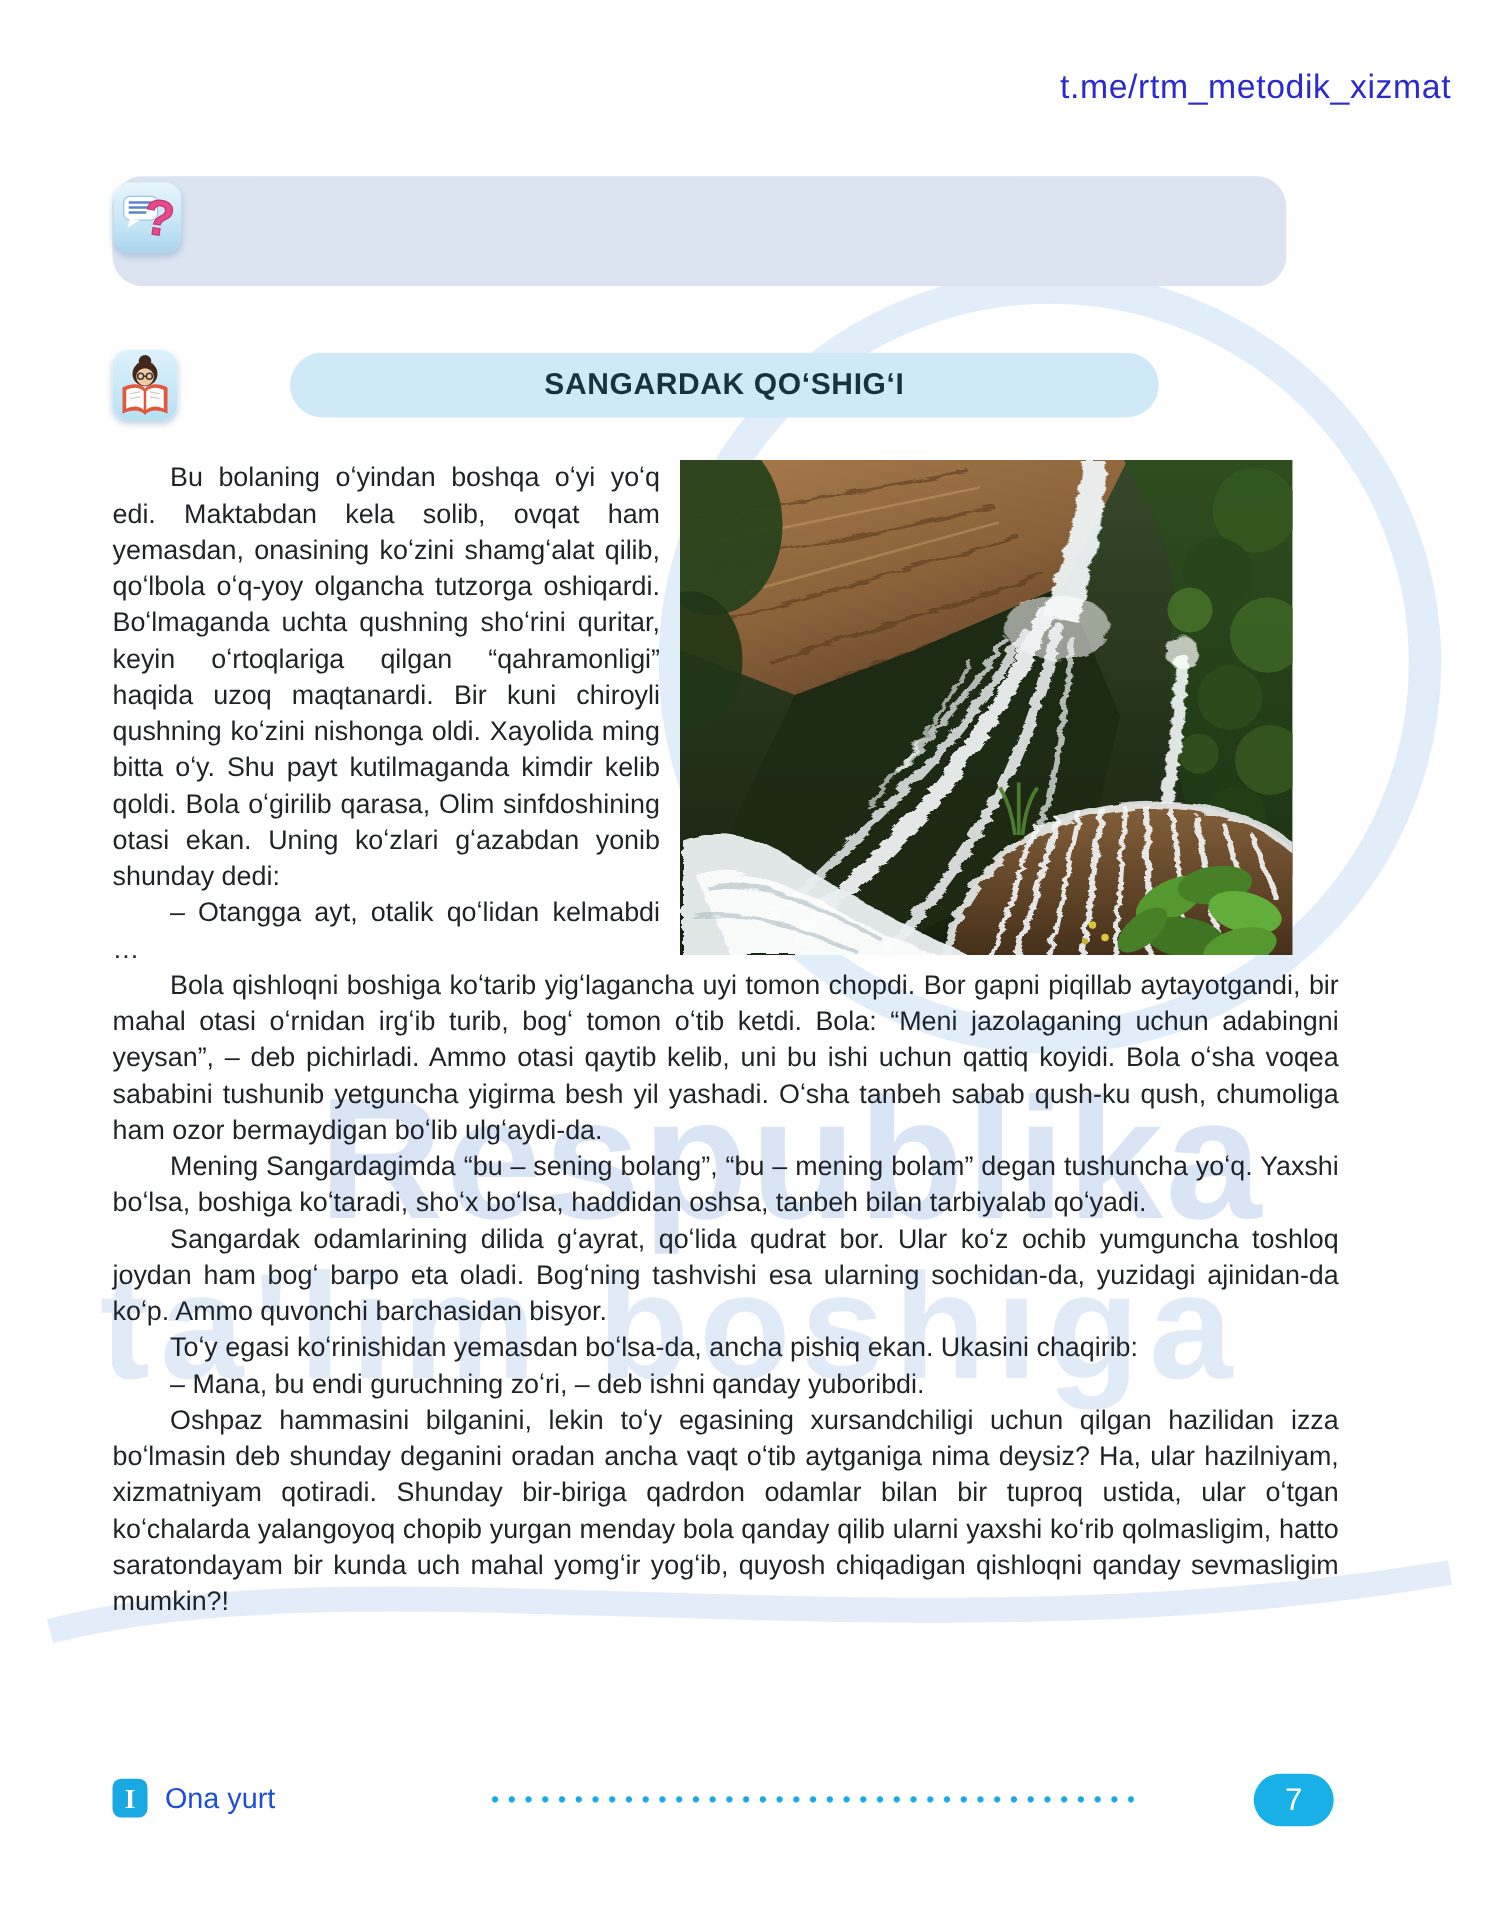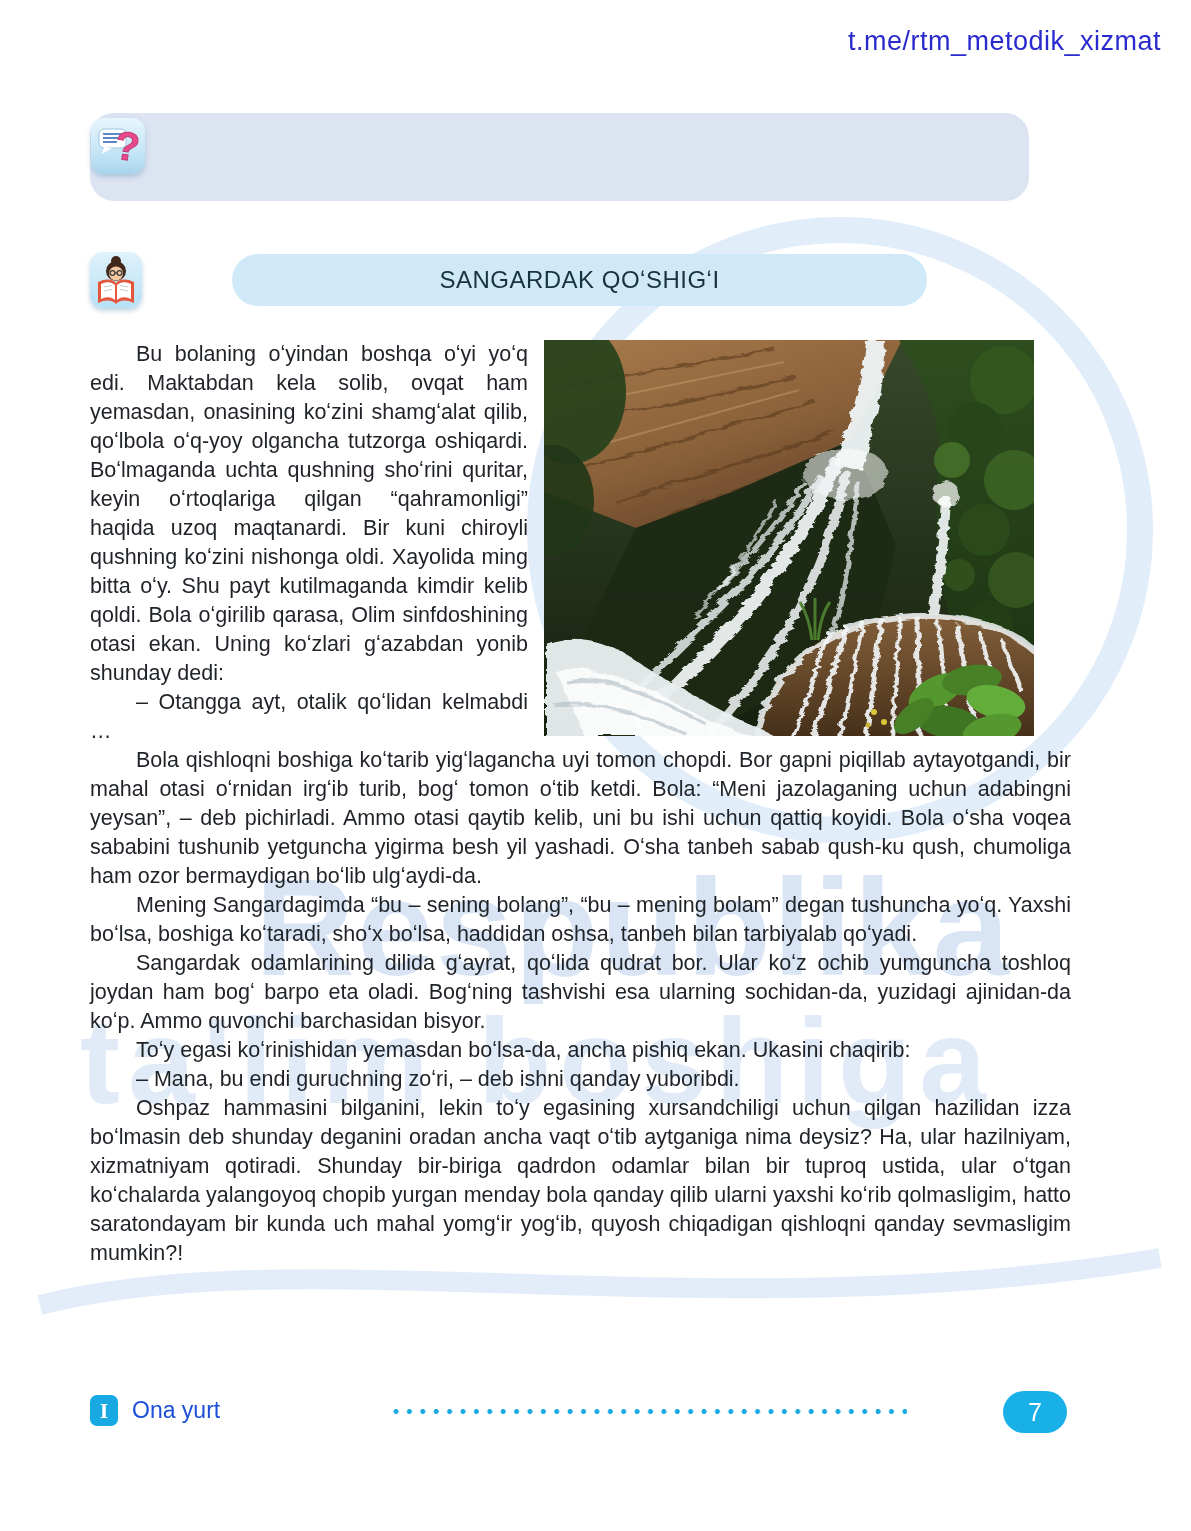--- a/index.html
+++ b/index.html
@@ -7,21 +7,21 @@
     width:1191px;height:1531px;position:relative;background:#ffffff;
     font-family:"Liberation Sans", sans-serif;overflow:hidden;
   }
   
   .watermarks{position:absolute;inset:0;z-index:0;pointer-events:none;}
   .wm-text{position:absolute;font-weight:700;color:rgba(130,168,220,0.30);white-space:nowrap;}
   .wm1{top:848px;left:255px;font-size:138px;letter-spacing:2px;}
   .wm2{top:992px;left:80px;font-size:120px;letter-spacing:8px;color:rgba(130,168,220,0.24);}
   .wm-swoosh{position:absolute;top:0;left:0;}
   
-  .page{position:absolute;inset:0;z-index:1;padding:0 120px 0 90px;box-sizing:border-box;}
+  .page{position:absolute;inset:0;z-index:1;padding:0 120px 0 90px;box-sizing:border-box;margin-top:28px;}
   .tg-link{
     position:absolute;top:26px;right:30px;font-size:27px;color:#2a2ace;
     text-decoration:none;letter-spacing:0.5px;
   }
   
   .question-box{
     margin-top:113px;margin-right:42px;position:relative;background:#dce4f2;
     border-radius:24px;padding:15px 30px 15px 70px;min-height:58px;box-sizing:content-box;
   }
   .q-icon{
@@ -34,21 +34,21 @@
   .section-row{margin-top:51px;display:flex;align-items:center;height:56px;}
   .read-icon{
     width:52px;height:56px;border-radius:13px;flex:0 0 auto;
     background:linear-gradient(180deg,#dff2fc 0%,#b7e0f5 100%);
     box-shadow:0 3px 5px rgba(120,160,190,.45);
   }
   .section-pill{
     margin-left:90px;width:695px;height:52px;background:#cfe9f9;border-radius:27px;
     display:flex;align-items:center;justify-content:center;
   }
-  .section-title{font-size:24px;font-weight:400;color:#18323e;letter-spacing:0.5px;}
+  .section-title{font-size:24px;font-weight:700;color:#18323e;letter-spacing:0.5px;}
   
   .article{margin-top:32px;font-size:21.5px;line-height:29px;color:#1f2328;text-align:justify;}
   .article p{margin:0;text-indent:46px;}
   .photo{
     float:right;width:527px;height:398px;margin:0 0 6px 16px;padding:0;border:none;
   }
   .photo svg{display:block;}
   
   .footer{position:absolute;left:90px;right:86px;top:1391px;height:44px;}
   .chapter-badge{

